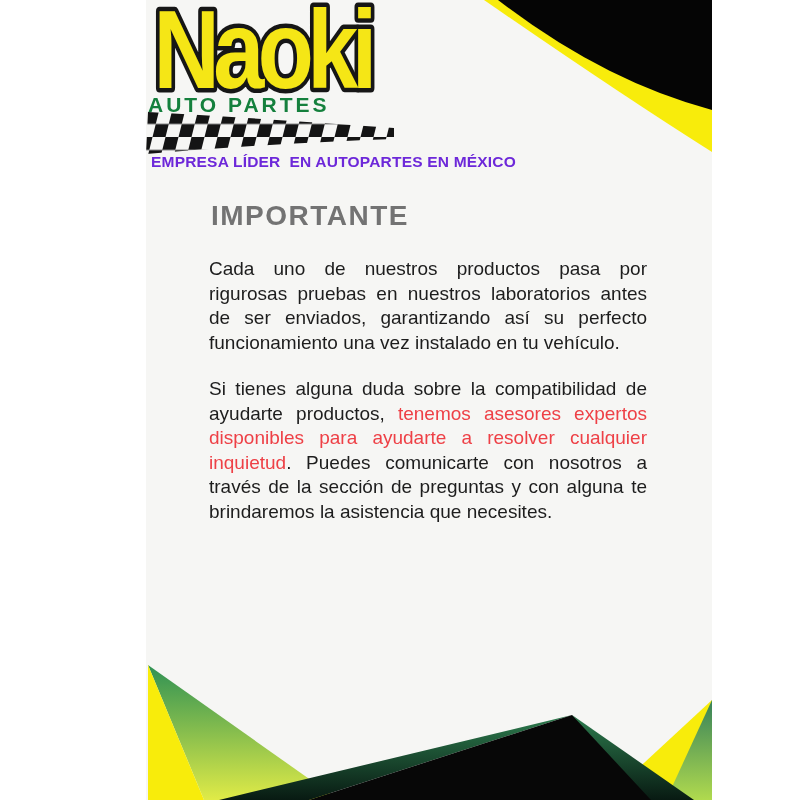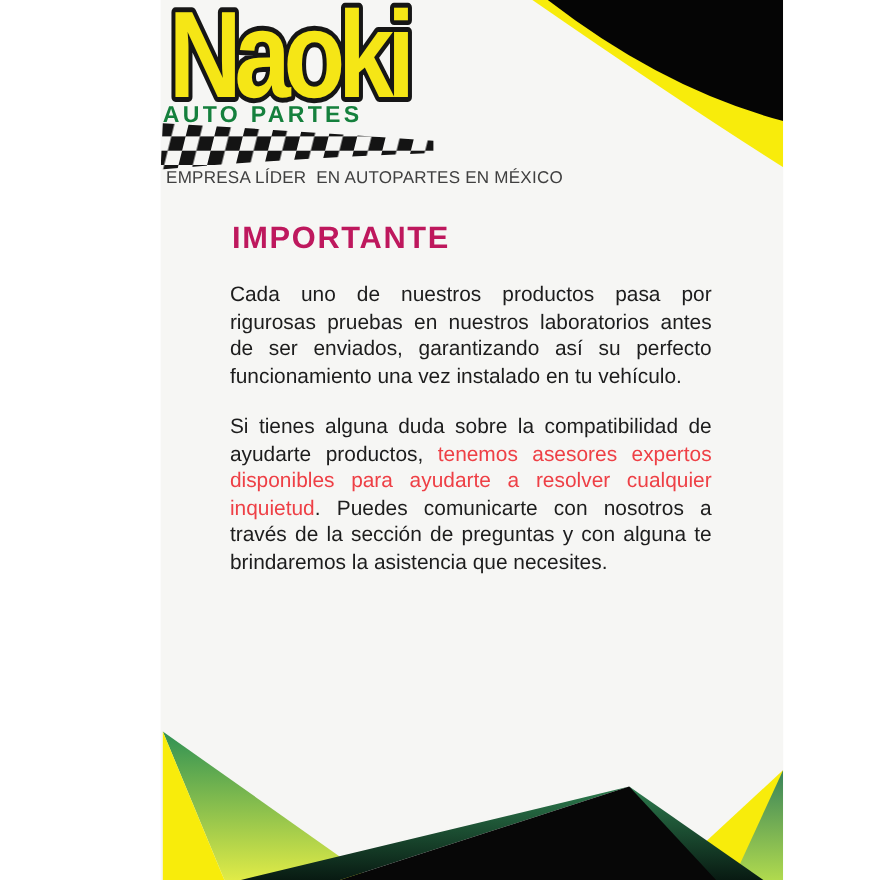--- a/index.html
+++ b/index.html
@@ -43,34 +43,34 @@
     letter-spacing: 3px;
     color: #15803d;
     white-space: pre;
   }
   .flag-svg { position: absolute; left: 0; top: 111px; }
   .brand-tagline {
     position: absolute;
     left: 5px;
     top: 153px;
     font-size: 15.5px;
-    font-weight: normal;
+    font-weight: bold;
     letter-spacing: 0.2px;
-    color: #404040;
+    color: #6d28d9;
     white-space: pre;
   }
   
   .heading {
     position: absolute;
     left: 65px;
     top: 200px;
     font-size: 28px;
     font-weight: bold;
     letter-spacing: 1.5px;
-    color: #be185d;
+    color: #737373;
     white-space: pre;
   }
   .body-text {
     position: absolute;
     left: 63px;
     top: 257px;
     width: 438px;
     color: #1d1d1d;
     font-size: 19px;
     line-height: 24.5px;

